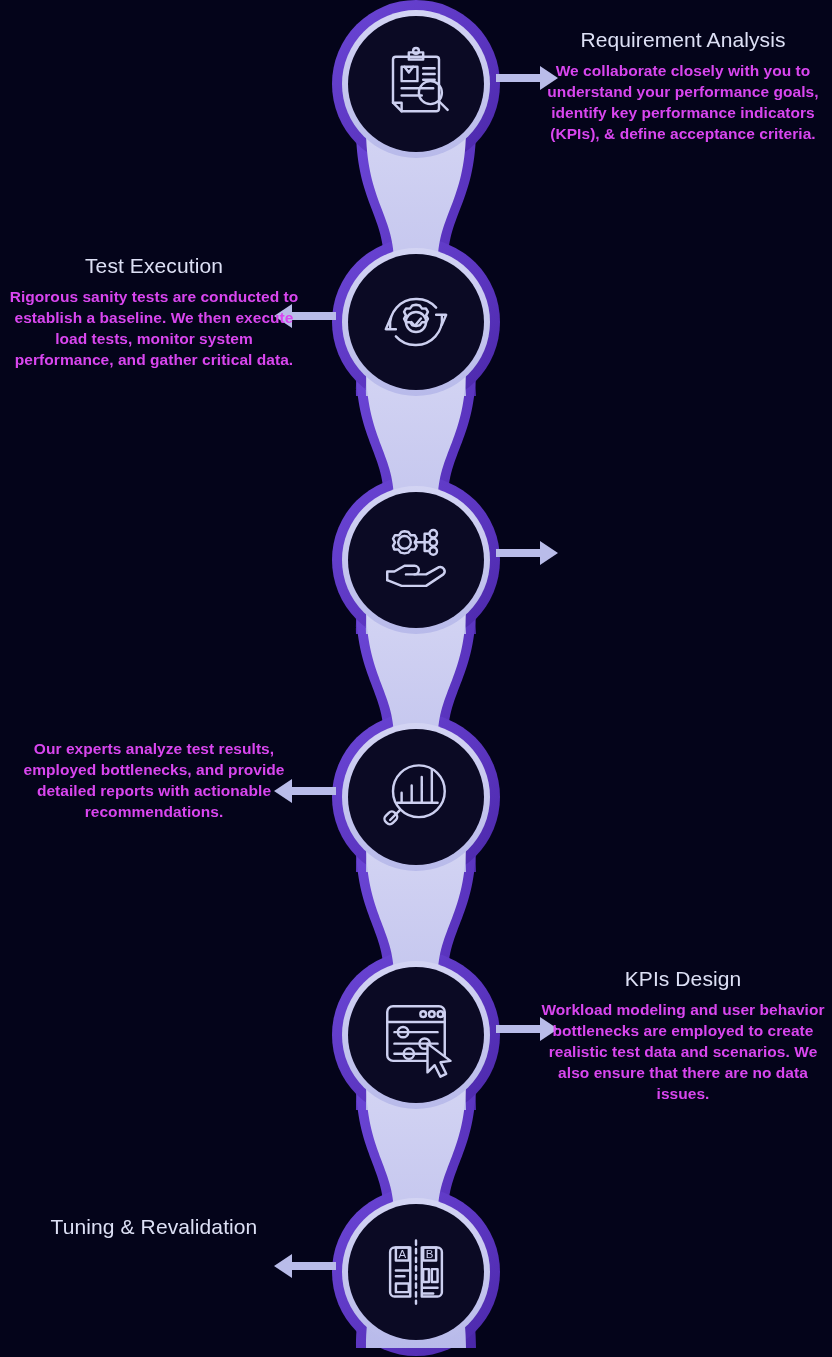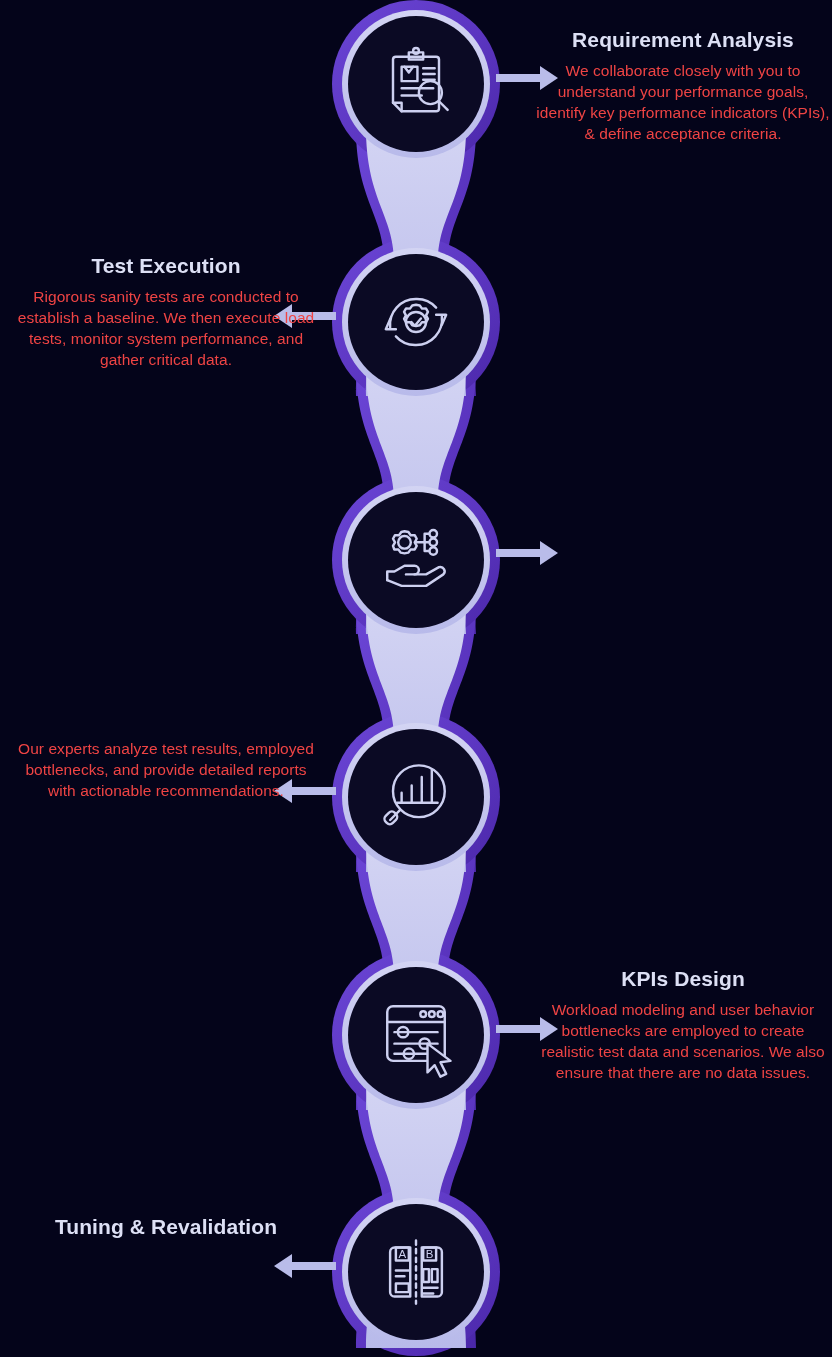--- a/index.html
+++ b/index.html
@@ -25,35 +25,35 @@
     left:50%;
     transform:translateX(-50%);
     display:flex; align-items:center; justify-content:center;
   }
   .icon-wrap svg { width:92px; height:92px; display:block; }
   .text-block {
     position:absolute;
     width:300px;
   }
   .text-block.right { left:533px; text-align:center; }
-  .text-block.left  { left:16px;   text-align:center; }
+  .text-block.left  { left:4px;   text-align:center; }
   .tb-title {
     font-size:21px;
     line-height:27px;
     color:#dde0f5;
-    font-weight:700;
+    font-weight:400;
     letter-spacing:.1px;
     margin-bottom:7px;
     white-space:nowrap;
   }
   .tb-desc {
     font-size:15.5px;
     line-height:21px;
-    color:#ef4444;
-    font-weight:400;
+    color:#d946ef;
+    font-weight:700;
     letter-spacing:.05px;
   }
 </style>
 </head>
 <body>
 
 <div id="stage">
 
   <svg id="chain-svg" viewBox="0 0 832 1357" xmlns="http://www.w3.org/2000/svg">
     <defs>

